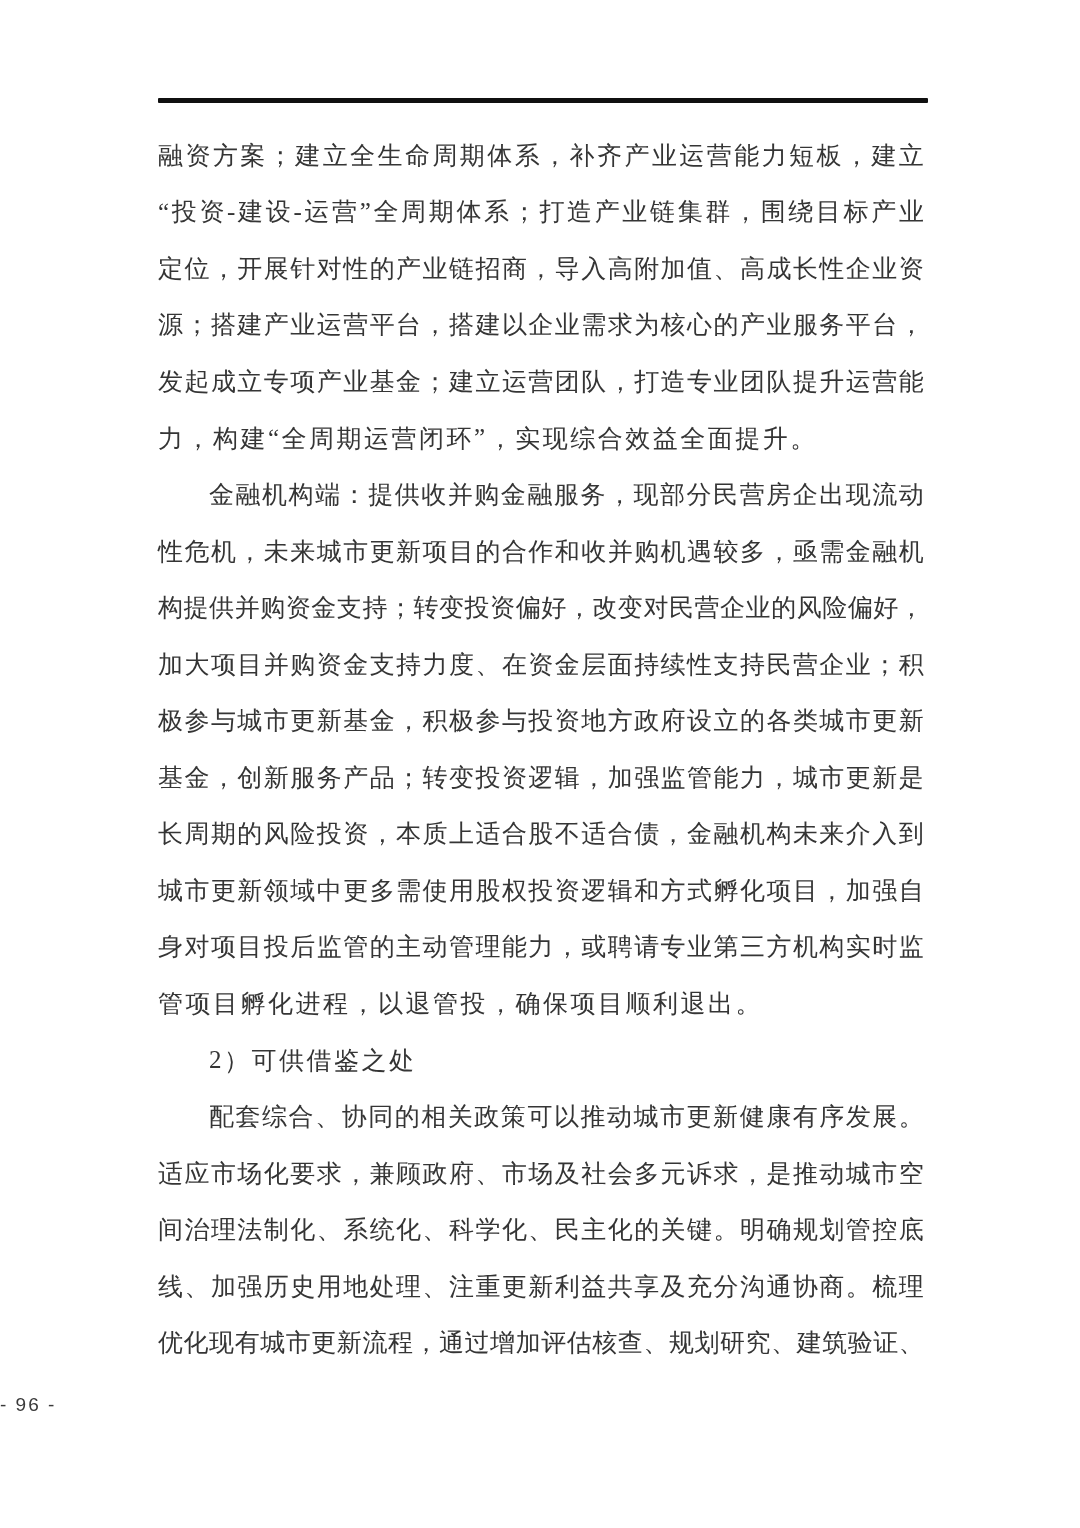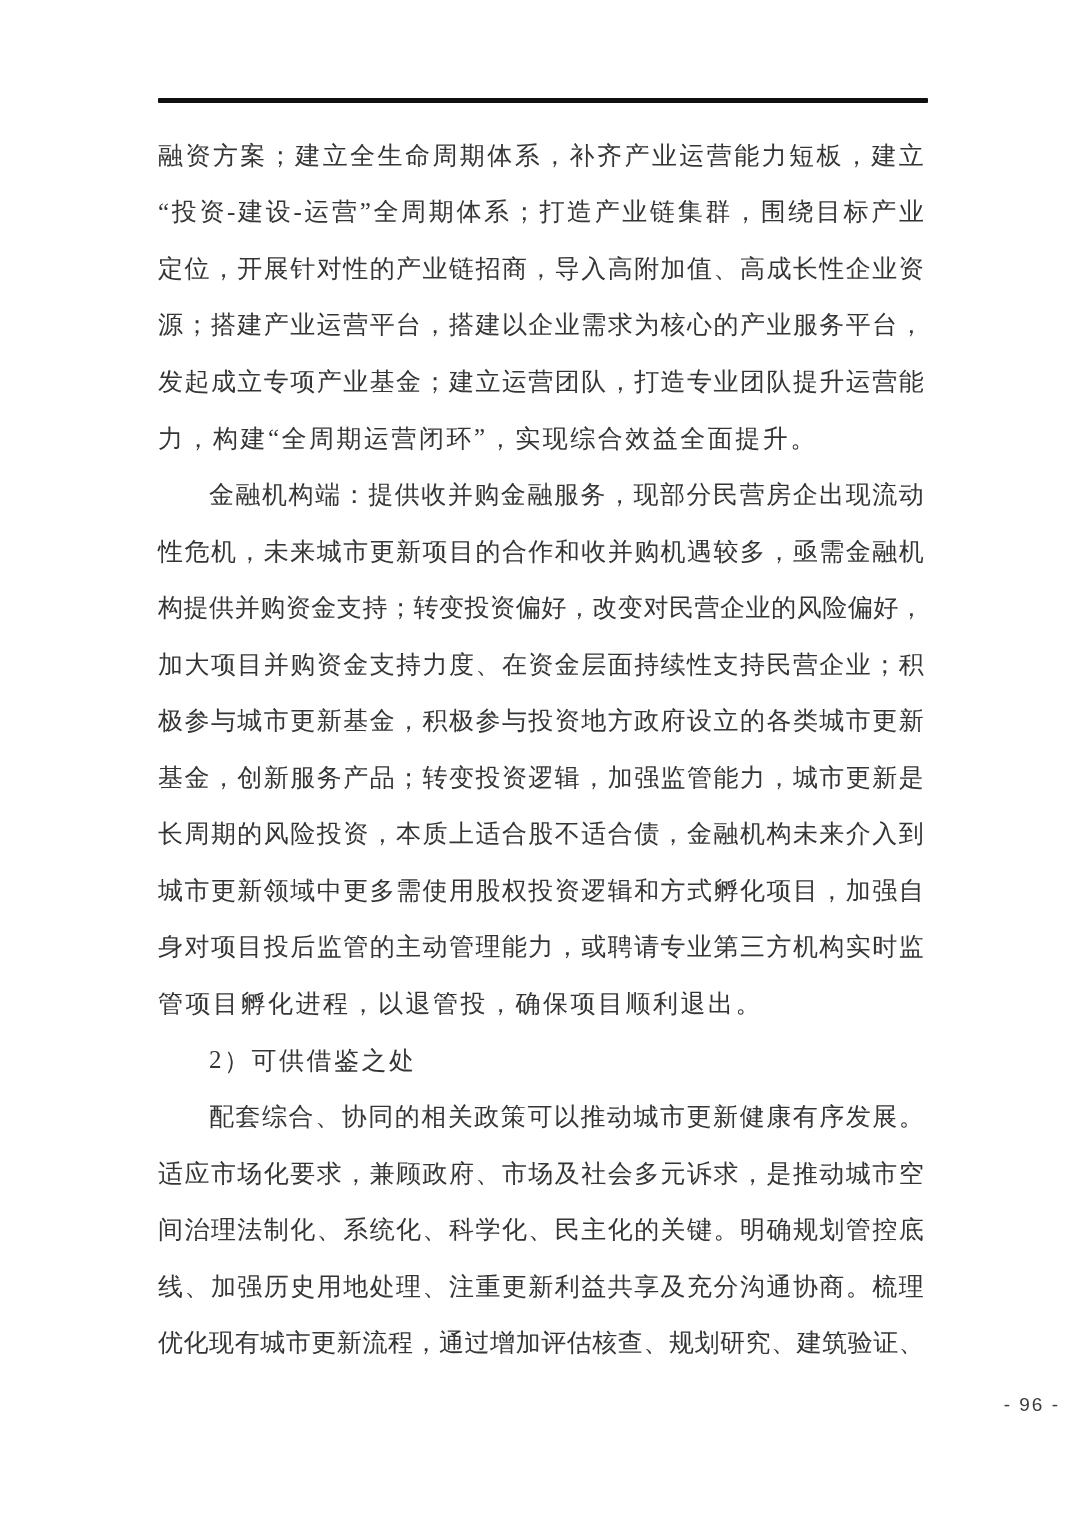--- a/index.html
+++ b/index.html
@@ -44,21 +44,21 @@
   }
   .line.justify { justify-content: space-between; }
   .line.left    { justify-content: flex-start; gap: 2.5px; }
   .line.indent  { padding-left: 51px; }
   .line span { display: inline-block; }
   .page-number {
     position: absolute;
     left: 0;
     top: 1394px;
     width: 1060px;
-    text-align: right;
+    text-align: left;
     font-family: "Liberation Sans", "DejaVu Sans", sans-serif;
     font-size: 19px;
     letter-spacing: 2px;
     color: #3a3a3a;
   }
 </style>
 </head>
 <body>
 
 <div class="page">

